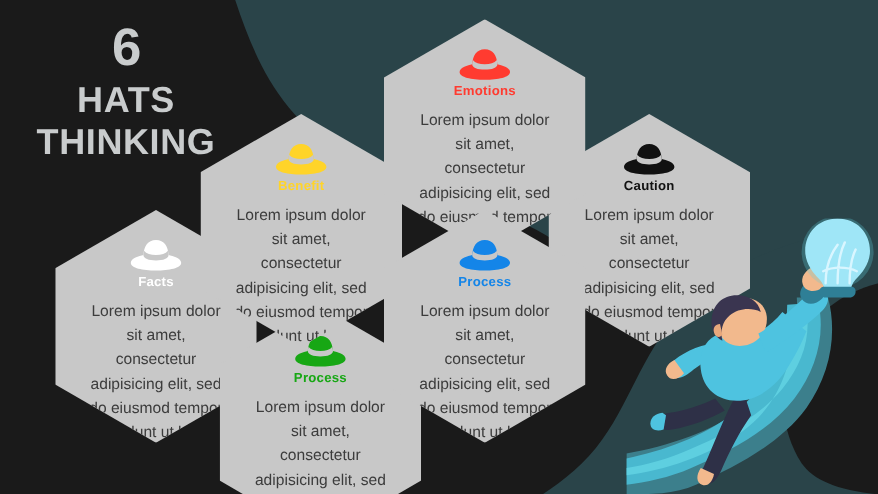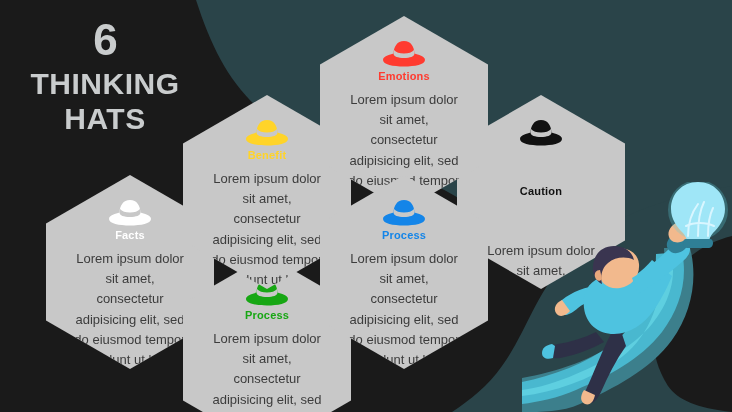--- a/index.html
+++ b/index.html
@@ -76,29 +76,29 @@
   }
   .hex .hex-body {
     font-size: 13px;
     line-height: 1.55;
     color: #3c3c3c;
     text-align: center;
     max-width: 118px;
   }
   
   #hex-facts    { left: 46px;  top: 175px; }
-  #hex-benefit  { left: 183px; top: 95px; justify-content: space-between;  }
+  #hex-benefit  { left: 167px; top: 95px; justify-content: space-between;  }
   #hex-emotions { left: 320px; top: 16px;  }
   #hex-creative { left: 183px; top: 255px; }
   #hex-process  { left: 320px; top: 175px; }
   #hex-caution  { left: 457px; top: 95px;  }
 
   
   #hex-emotions { z-index: 5; }
-  #hex-caution  { z-index: 3; gap: 36px; }
+  #hex-caution  { z-index: 3; }
   #hex-benefit  { z-index: 5; }
   #hex-process  { z-index: 5; }
   #hex-creative { z-index: 4; }
   #hex-facts    { z-index: 4; }
 
   
   #illustration {
     position: absolute;
     right: 0;
     bottom: 0;
@@ -119,22 +119,22 @@
              L732,0 Z"></path>
     <path fill="#2a4449" d="M732,186 C672,196 612,214 574,252 C536,290 528,330 502,366
              C488,386 470,400 452,412 L732,412 Z"></path>
     <path fill="#1a1a1a" d="M732,236 C700,244 676,264 662,292 C648,322 650,358 668,386
              C678,400 696,408 732,412 Z"></path>
   </svg>
 
   <div class="title-block">
     <div class="title-number">6</div>
     <div class="title-main">
+      <div>HATS</div>
       <div>THINKING</div>
-      <div>HATS</div>
     </div>
   </div>
 
   <div class="hex" id="hex-facts">
     <svg class="hat" viewBox="0 0 92 60">
       <path fill="#ffffff" d="M46,6 C32,6 26,17 25,31 C18,33 4,36 4,44 C4,53 24,57 46,57 C68,57 88,53 88,44 C88,36 74,33 67,31 C66,17 60,6 46,6 Z"></path>
       <path fill="#c8c8c8" d="M25,31 C25,37 34,40 46,40 C58,40 67,37 67,31 C67,28 66,26 66,24 C62,29 55,31 46,31 C37,31 30,29 26,24 C26,26 25,28 25,31 Z"></path>
     </svg>
     <div class="hex-title" style="color:#ffffff">Facts</div>
     <div class="hex-body">Lorem ipsum dolor sit amet, consectetur adipisicing elit, sed do eiusmod tempor incididunt ut labore et dolore magna aliqua.</div>

